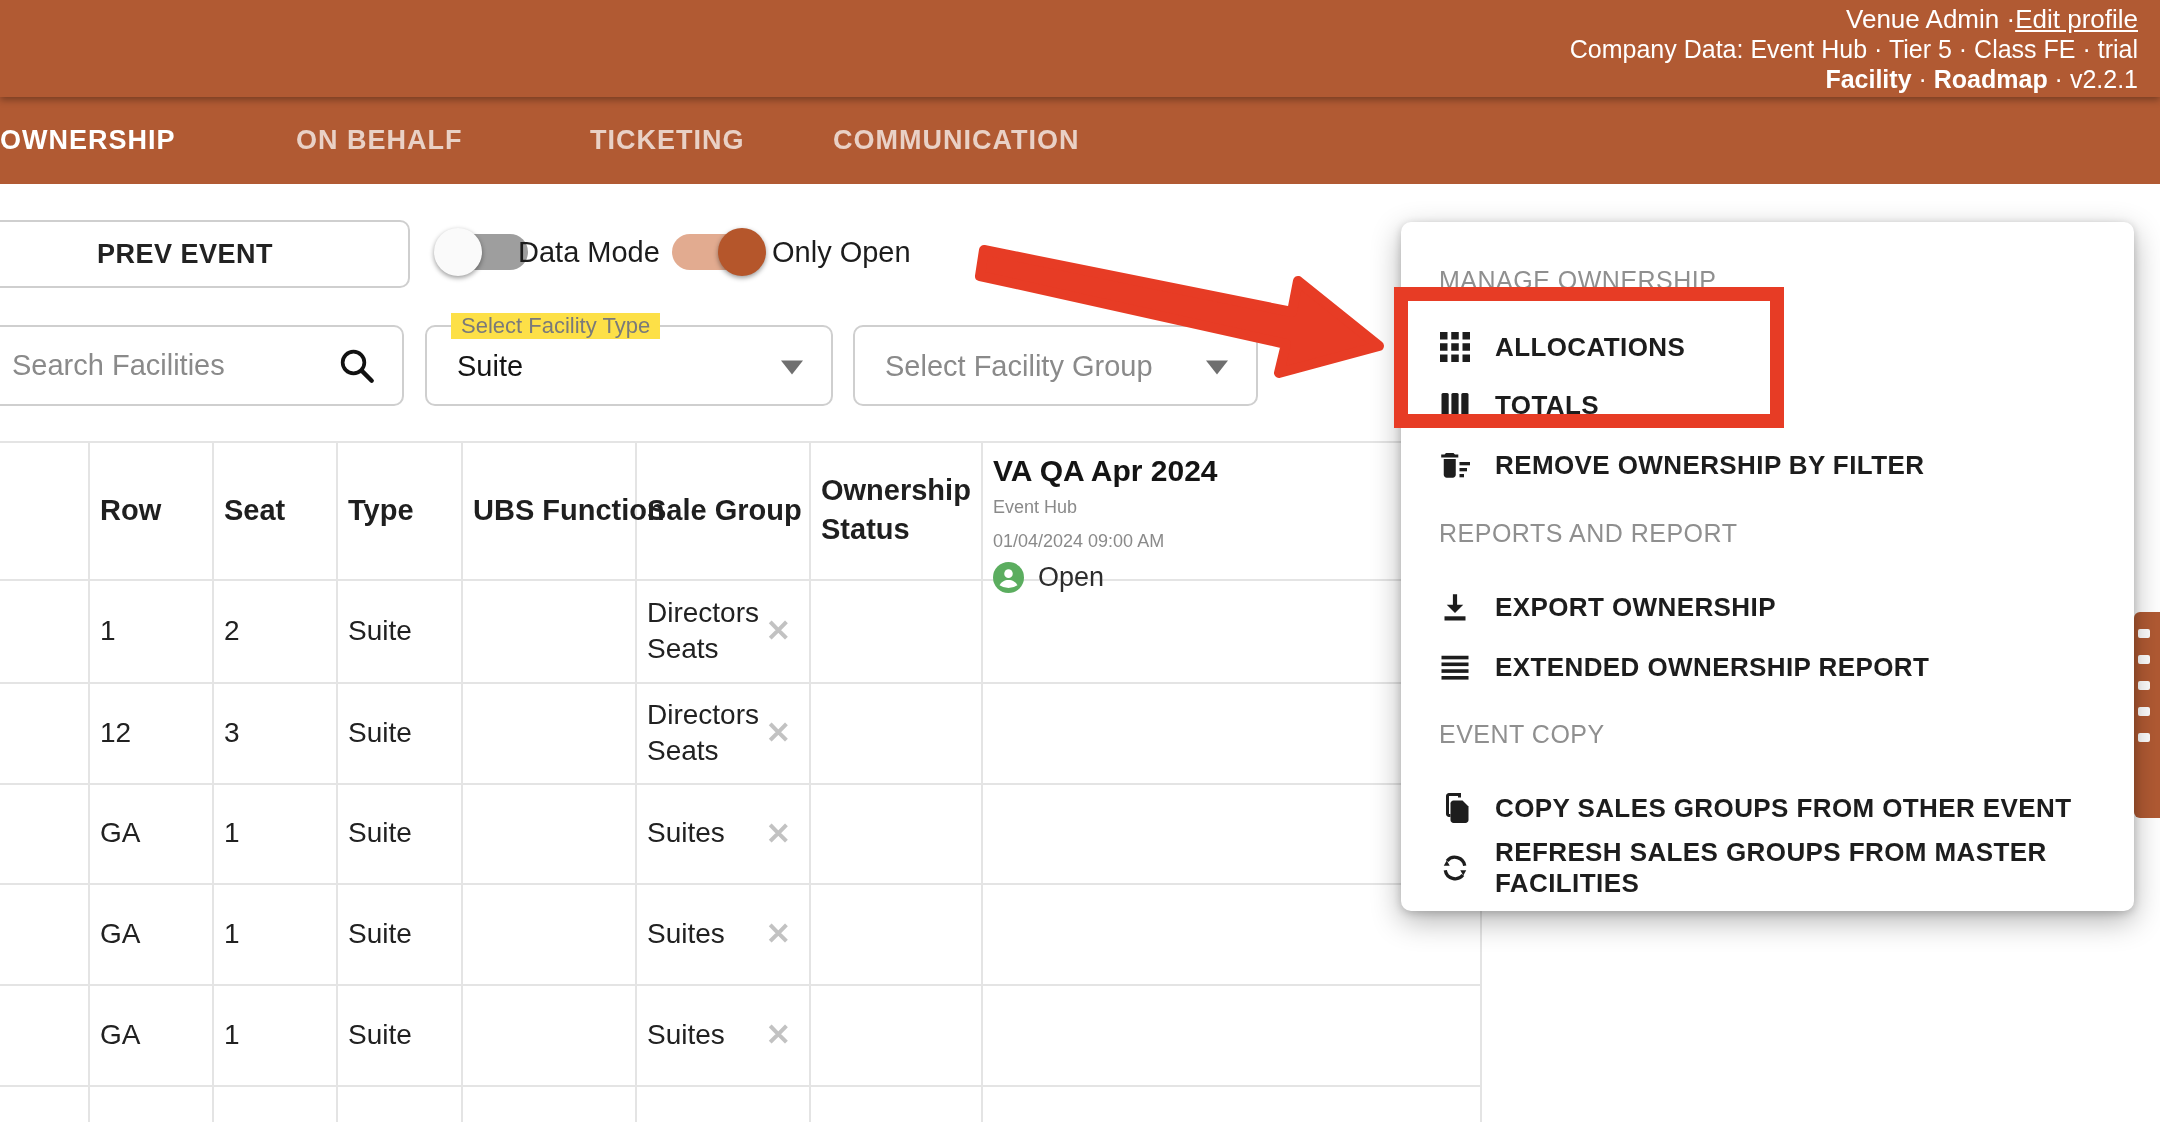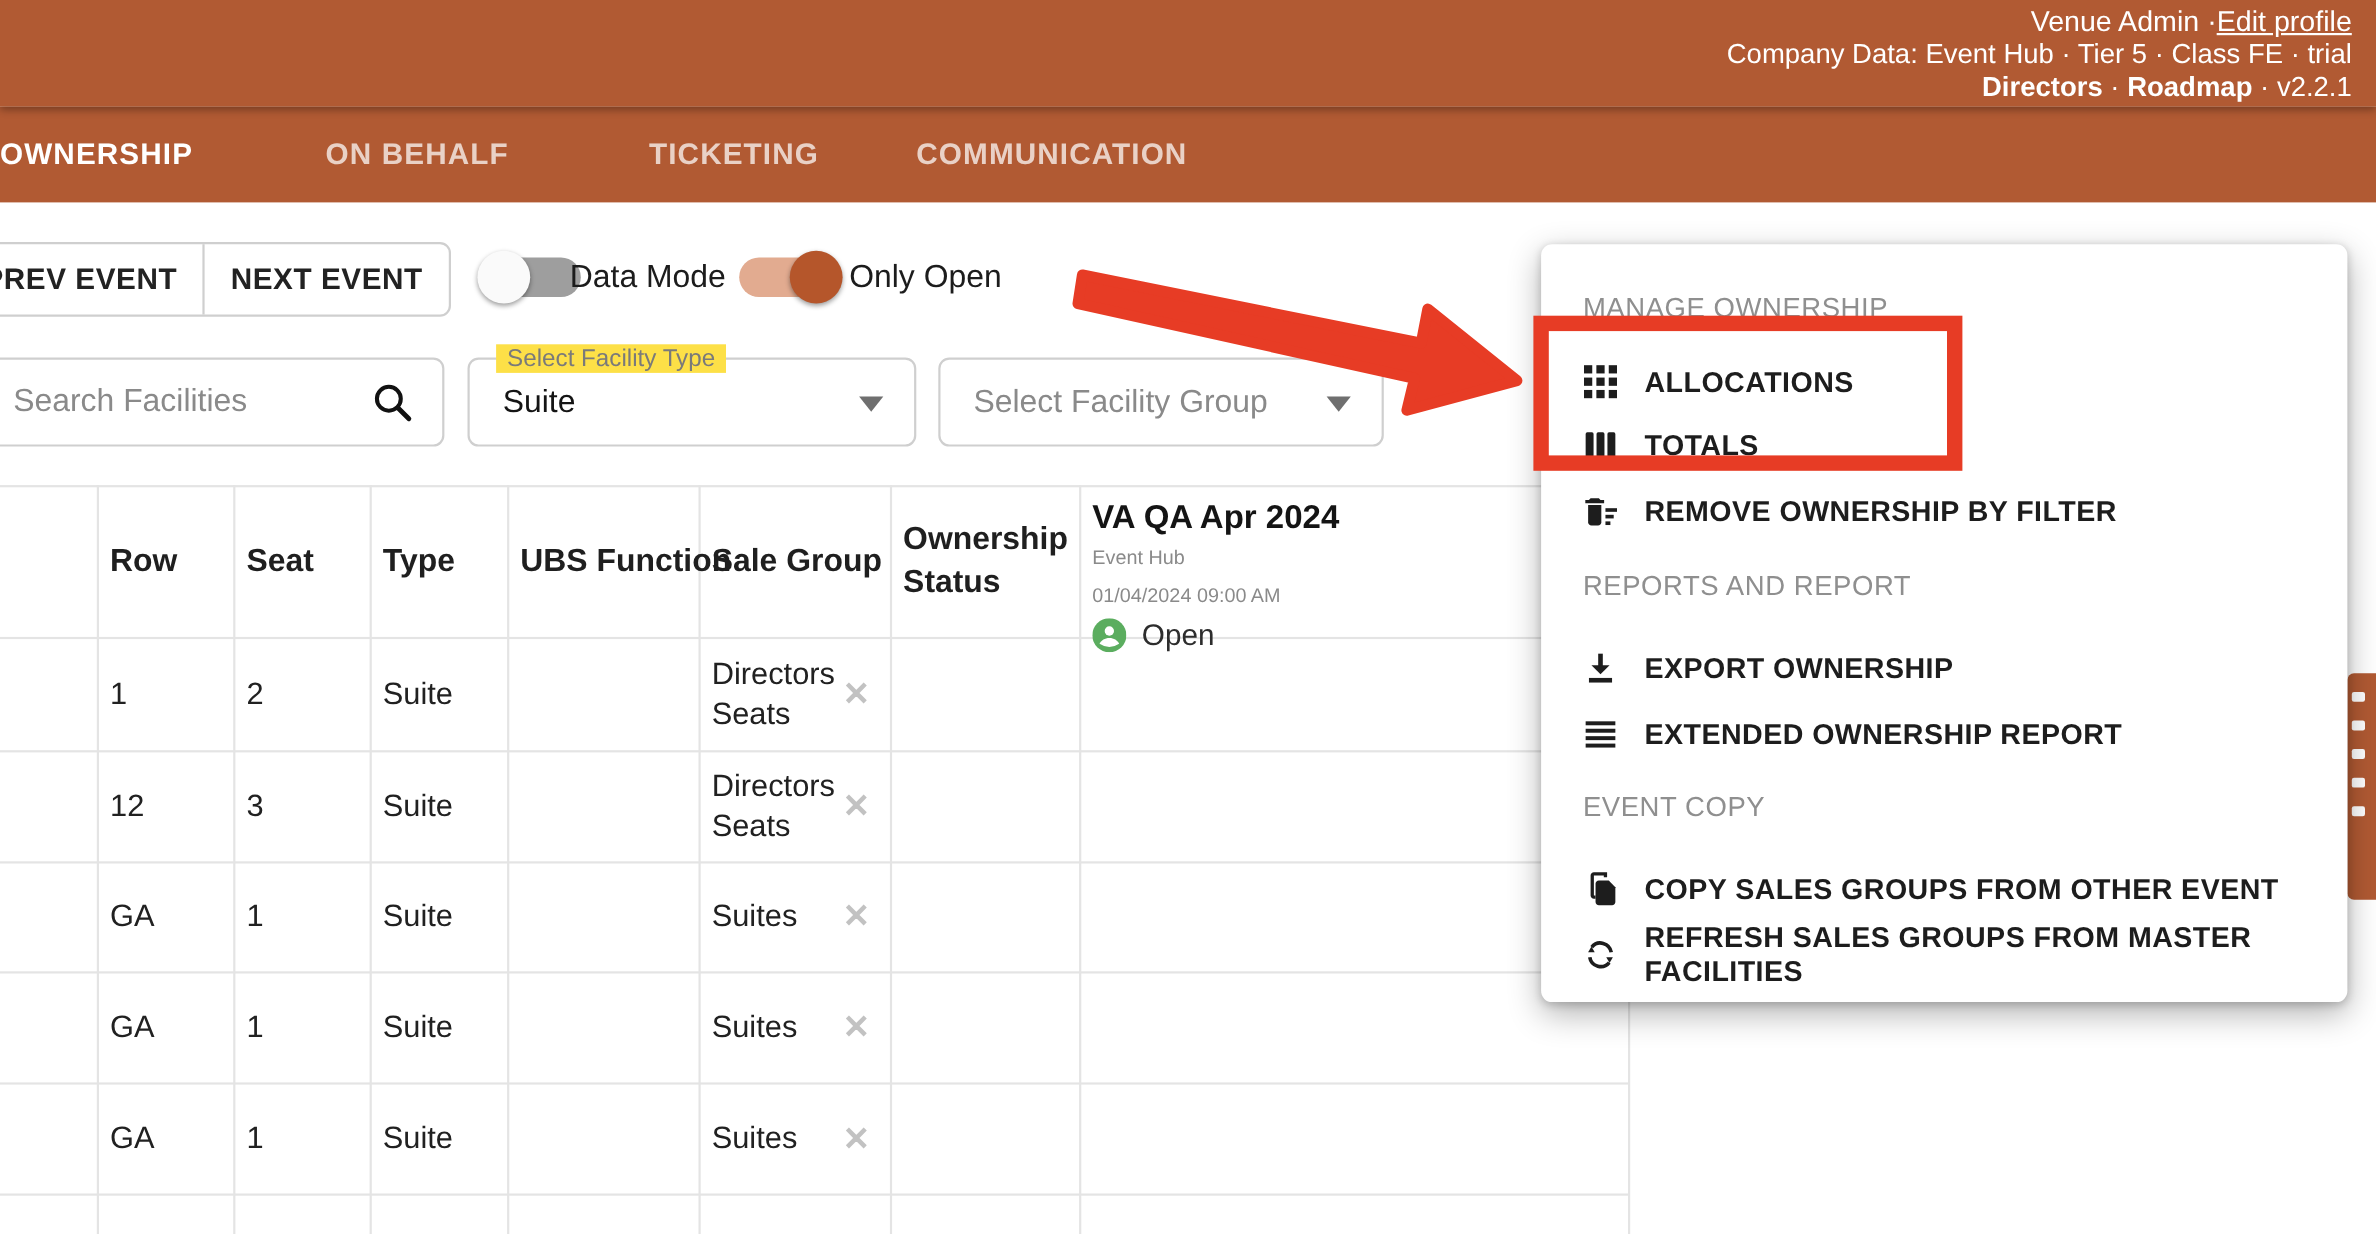--- a/index.html
+++ b/index.html
@@ -79,34 +79,33 @@
 </style>
 </head>
 <body>
 
 <div id="app">
 
   <div class="top-header">
     <div class="hdr-lines">
       <div class="hdr-line1"><span>Venue Admin ·</span><span class="hdr-link">Edit profile</span></div>
       <div>Company Data: Event Hub · Tier 5 · Class FE · trial</div>
-      <div><span class="hdr-bold">Directors</span><span> · </span><span class="hdr-bold">Roadmap</span><span> · </span><span>v2.2.1</span></div>
+      <div><span class="hdr-bold">Facility</span><span> · </span><span class="hdr-bold">Roadmap</span><span> · </span><span>v2.2.1</span></div>
     </div>
   </div>
 
   <div class="nav-bar">
     <div class="nav-tab active" style="left:0px;">OWNERSHIP</div>
     <div class="nav-tab" style="left:296px;">ON BEHALF</div>
     <div class="nav-tab" style="left:590px;">TICKETING</div>
     <div class="nav-tab" style="left:833px;">COMMUNICATION</div>
   </div>
 
   <div class="btn-group">
     <div class="btn">PREV EVENT</div>
-    <div class="btn">NEXT EVENT</div>
   </div>
 
   <div class="switch" style="left:440px;top:234px;width:88px;background:#9E9E9E;">
     <span class="thumb" style="left:-6px;background:#fafafa;"></span>
   </div>
   <div class="toggle-label" style="left:518px;">Data Mode</div>
 
   <div class="switch" style="left:672px;top:234px;width:88px;background:#E2AB90;">
     <span class="thumb" style="right:-6px;background:#B5562B;"></span>
   </div>

